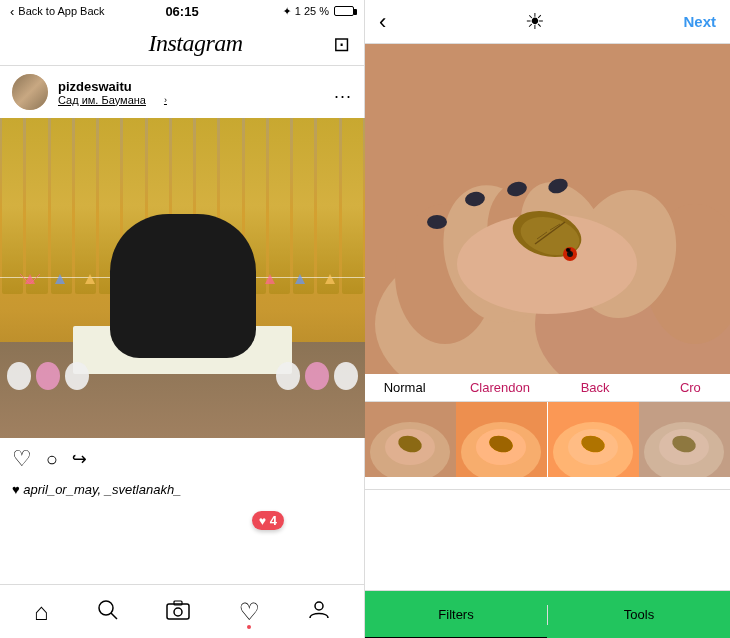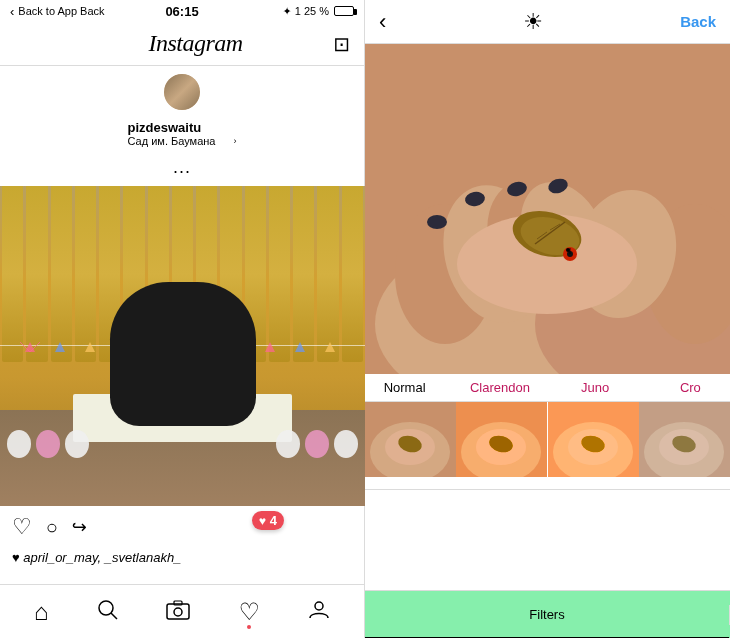--- a/index.html
+++ b/index.html
@@ -101,21 +101,20 @@
     .ig-inbox-icon {
       font-size: 20px;
       color: #000;
     }
 
     .post-header {
       display: flex;
       align-items: center;
       padding: 8px 12px;
       gap: 10px;
-      flex-direction: column;
     }
     .avatar {
       width: 36px;
       height: 36px;
       border-radius: 50%;
       background: #c8a882;
       overflow: hidden;
       flex-shrink: 0;
       position: relative;
     }
@@ -132,20 +131,21 @@
       font-size: 13px;
       font-weight: 600;
       color: #000;
     }
     .location {
       font-size: 11px;
       color: #000;
       display: flex;
       align-items: center;
       gap: 18px;
+      text-decoration: underline;
     }
     .location-arrow {
       font-size: 9px;
     }
     .post-menu {
       font-size: 18px;
       color: #000;
       letter-spacing: 1px;
     }
 
@@ -410,21 +410,21 @@
 
     .editor-tabs {
       display: flex;
       height: 48px;
       align-items: center;
       border-top: 1px solid #dbdbdb;
       position: absolute;
       bottom: 0;
       left: 0;
       width: 100%;
-      background: #86efac;
+      background: #22c55e;
     }
     .editor-tab {
       flex: 1;
       text-align: center;
       font-size: 13px;
       font-weight: 500;
       color: #000;
       cursor: pointer;
       height: 100%;
       display: flex;
@@ -575,21 +575,21 @@
       </svg>
     </span>
   </div>
 </div>
 
 <div class="right-panel">
 
   <div class="editor-header">
     <span class="editor-back">‹</span>
     <span class="editor-brightness">☀</span>
-    <span class="editor-next">Back</span>
+    <span class="editor-next">Next</span>
   </div>
 
   <div class="editor-image">
     <div class="hands-bg">
 
       <svg width="365" height="330" viewBox="0 0 365 330" style="position:absolute;top:0;left:0">
 
         <rect width="365" height="330" fill="#c8906a"></rect>
 
         <ellipse cx="120" cy="280" rx="110" ry="80" fill="#d4a882"></ellipse>
@@ -619,21 +619,21 @@
         <circle cx="205" cy="210" r="3" fill="#111" cx2="205" cy2="206"></circle>
         <circle cx="203" cy="206" r="2" fill="#000"></circle>
         <line x1="205" y1="204" x2="205" y2="210" stroke="#000" stroke-width="0.8"></line>
       </svg>
     </div>
   </div>
 
   <div class="filter-labels">
     <div class="filter-label-item active">Normal</div>
     <div class="filter-label-item">Clarendon</div>
-    <div class="filter-label-item">Juno</div>
+    <div class="filter-label-item">Back</div>
     <div class="filter-label-item">Cro</div>
   </div>
 
   <div class="filter-thumbnails">
     <div class="filter-thumb">
       <svg width="91" height="75" viewBox="0 0 91 75">
         <rect width="91" height="75" fill="#c8906a"></rect>
         <ellipse cx="45" cy="50" rx="40" ry="30" fill="#d4a882"></ellipse>
         <ellipse cx="45" cy="45" rx="25" ry="18" fill="#e0b090"></ellipse>
         <ellipse cx="45" cy="42" rx="12" ry="8" fill="#8B6914" transform="rotate(15,45,42)"></ellipse>
@@ -661,15 +661,16 @@
         <ellipse cx="45" cy="50" rx="40" ry="30" fill="#d4a882"></ellipse>
         <ellipse cx="45" cy="45" rx="25" ry="18" fill="#e0b090"></ellipse>
         <ellipse cx="45" cy="42" rx="12" ry="8" fill="#8B6914" transform="rotate(15,45,42)"></ellipse>
       </svg>
     </div>
   </div>
 
   <div class="editor-tabs">
     <div class="editor-tab active">Filters</div>
     <div class="tab-divider"></div>
+    <div class="editor-tab">Tools</div>
   </div>
 
 </div>
 
 </body></html>

